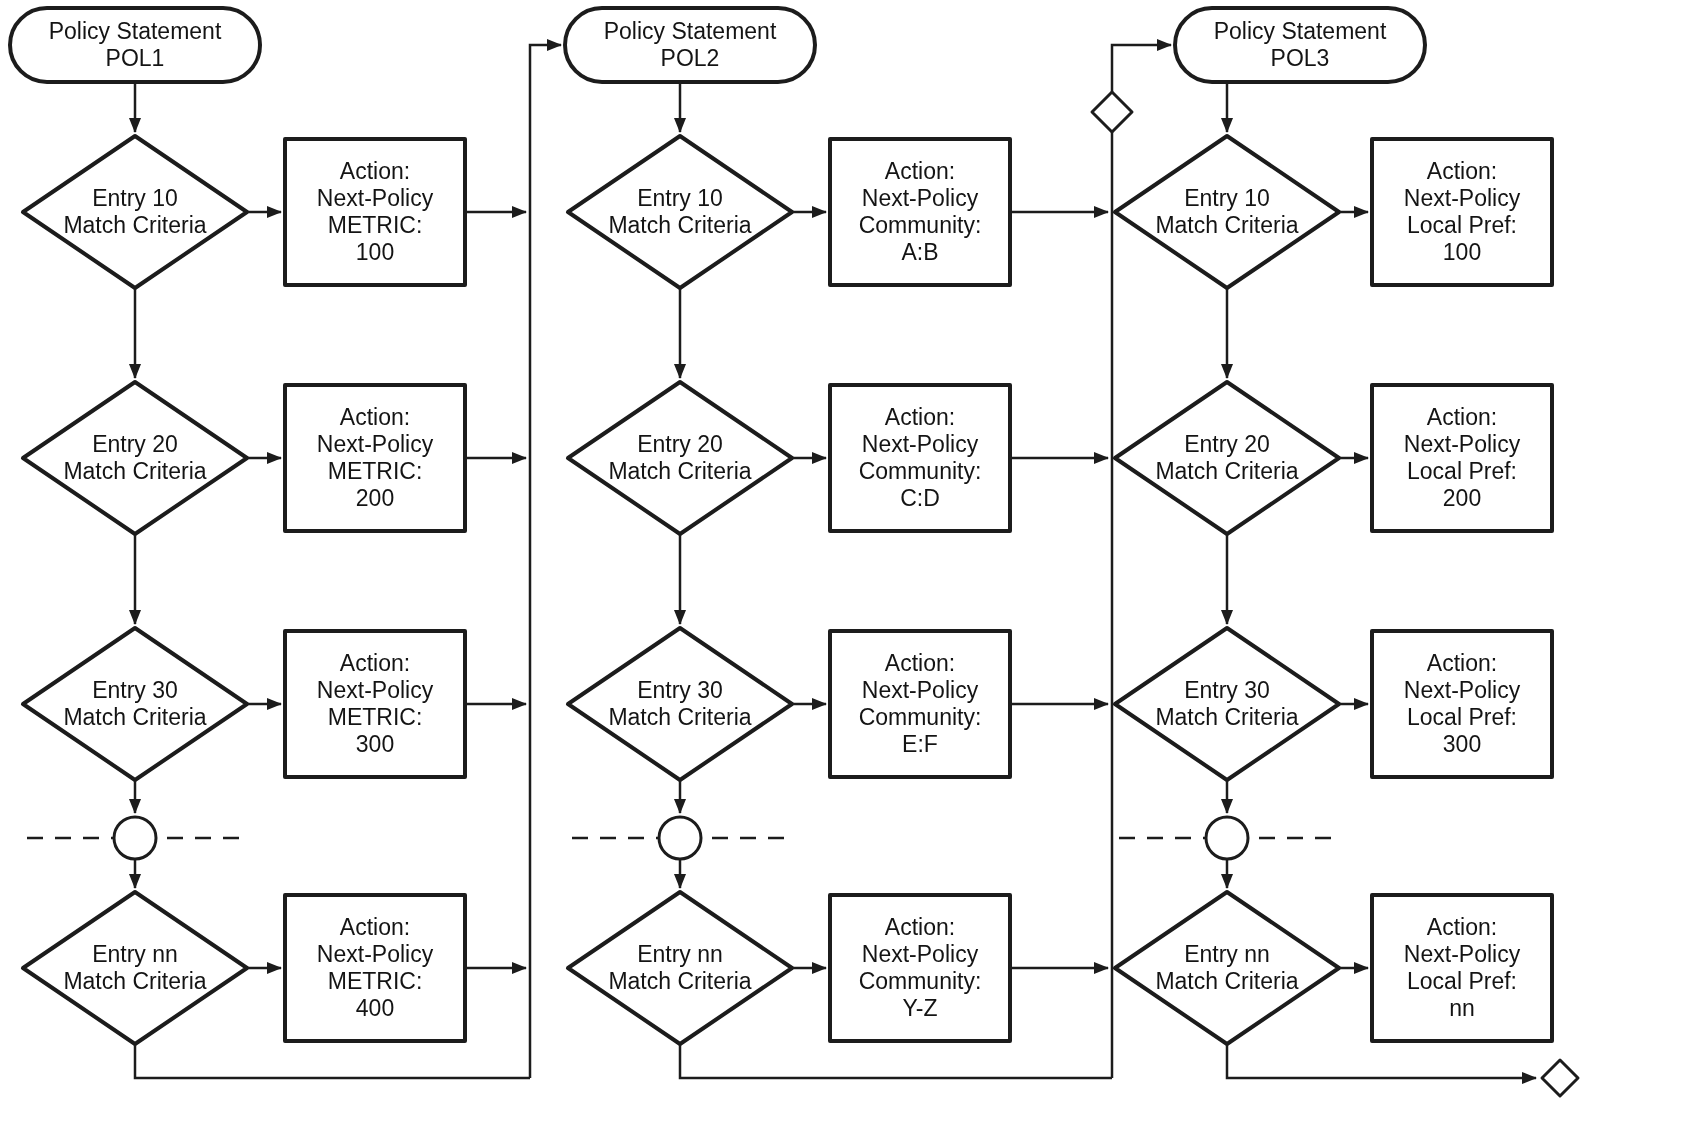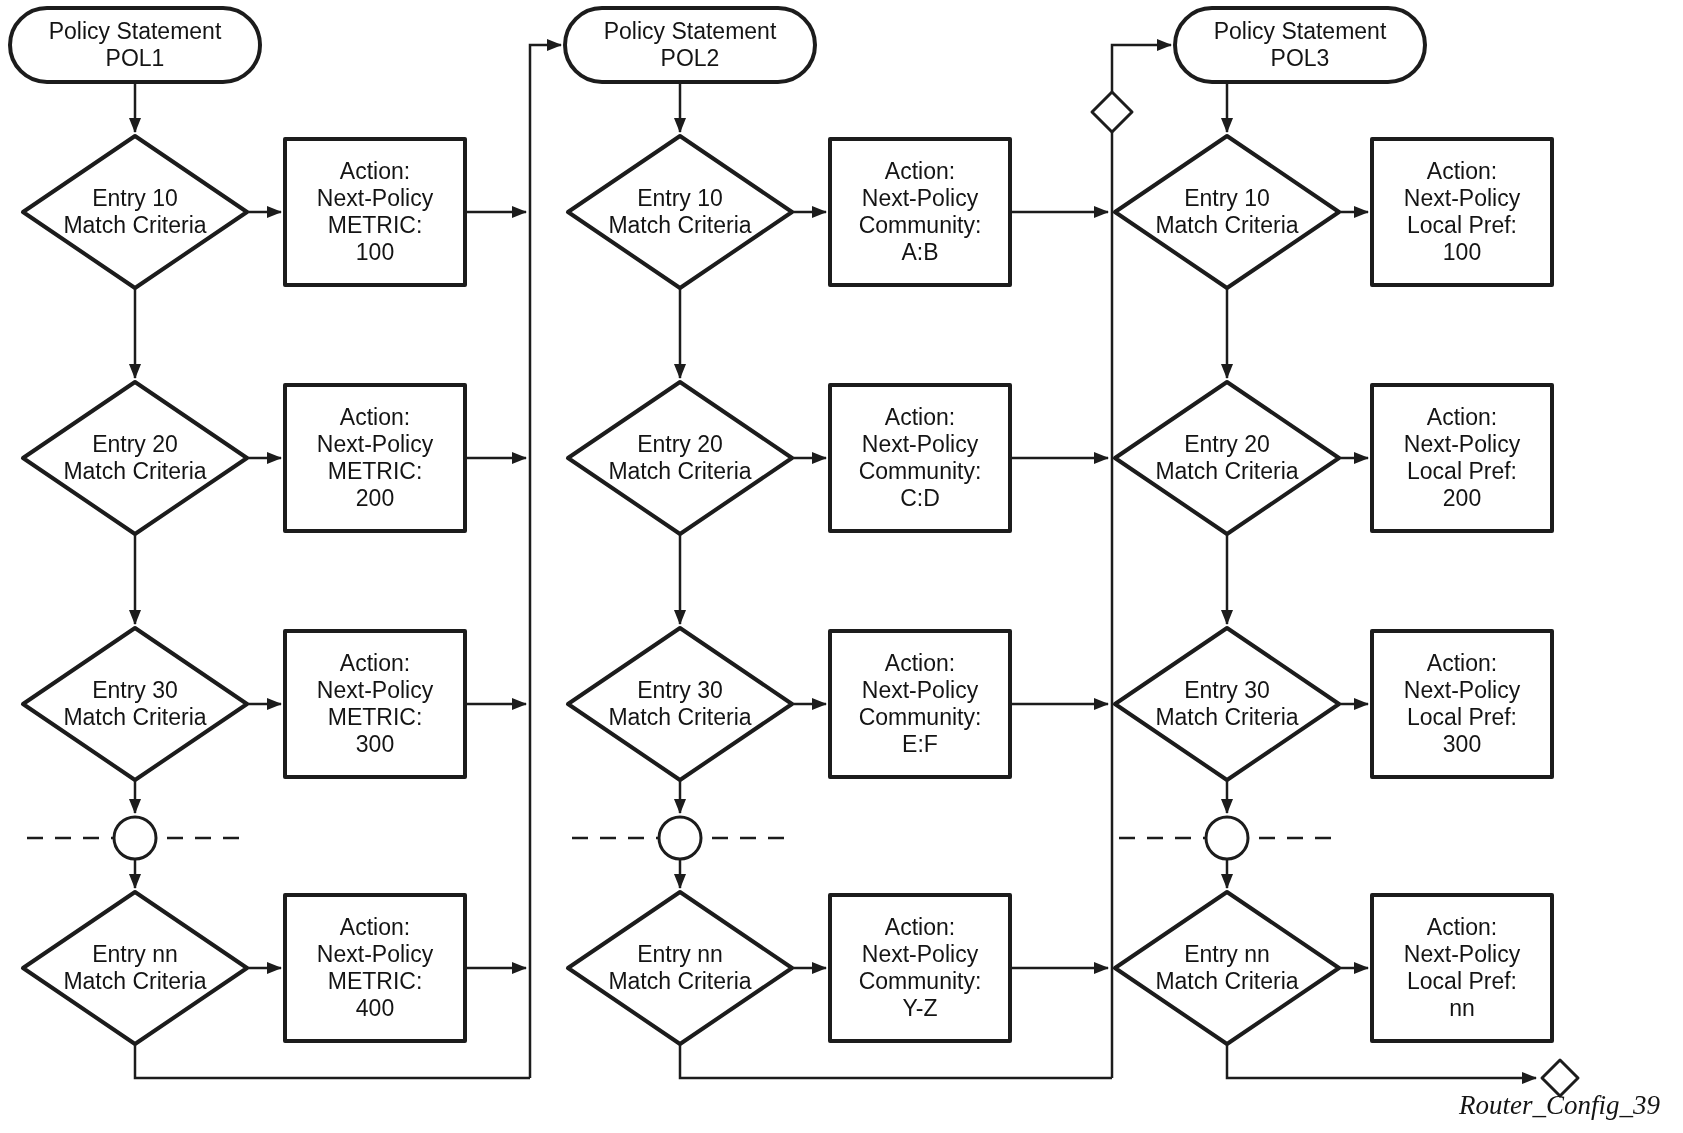--- a/index.html
+++ b/index.html
@@ -210,15 +210,14 @@
 200</div>
   <div class="node-label" style="left:1372px;top:631px;width:180px;height:146px">Action:
 Next-Policy
 Local Pref:
 300</div>
   <div class="node-label" style="left:1372px;top:895px;width:180px;height:146px">Action:
 Next-Policy
 Local Pref:
 nn</div>
 
-  <div class="caption" style="left:1300px;top:1090px;width:360px;height:36px">Router_Config_39</div>
 
 </div>
 
 </body></html>

